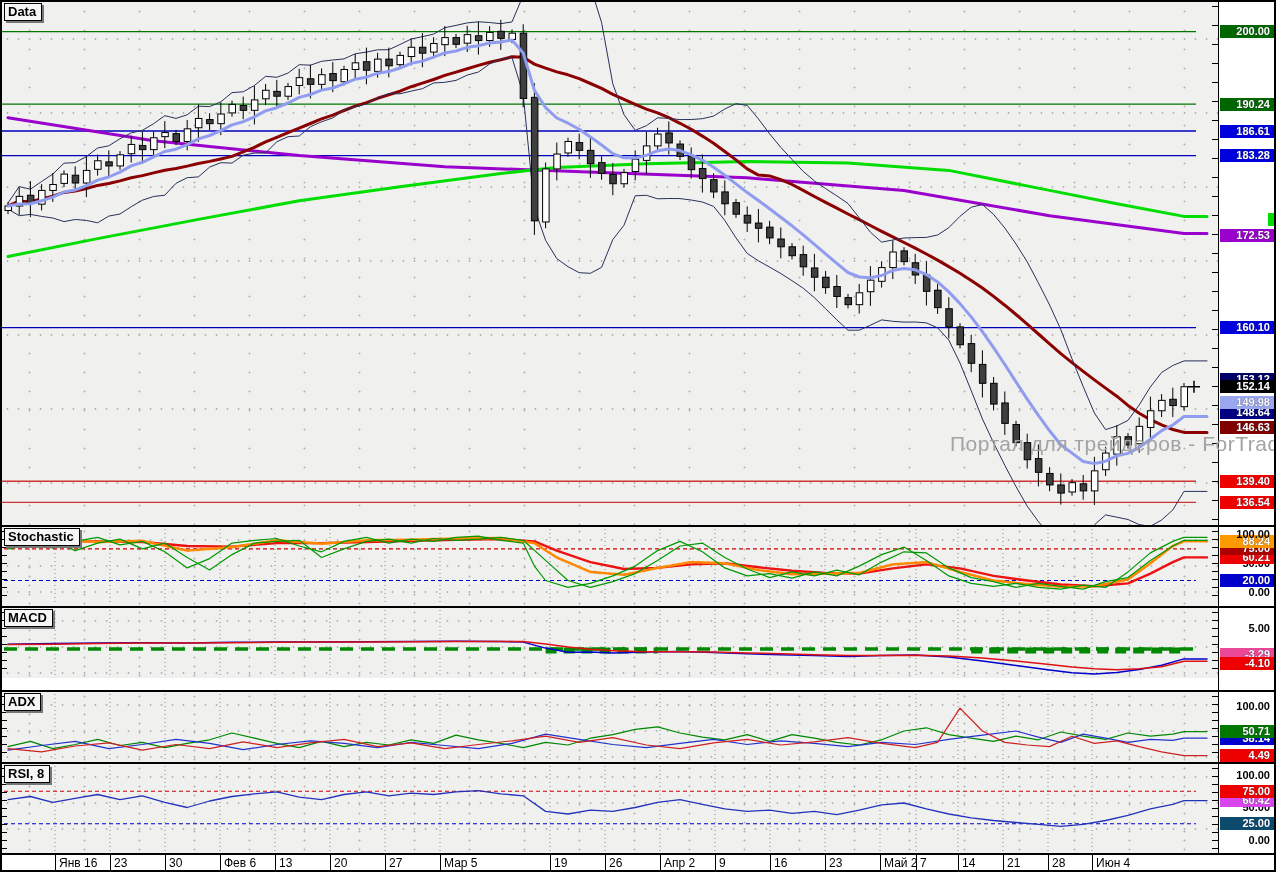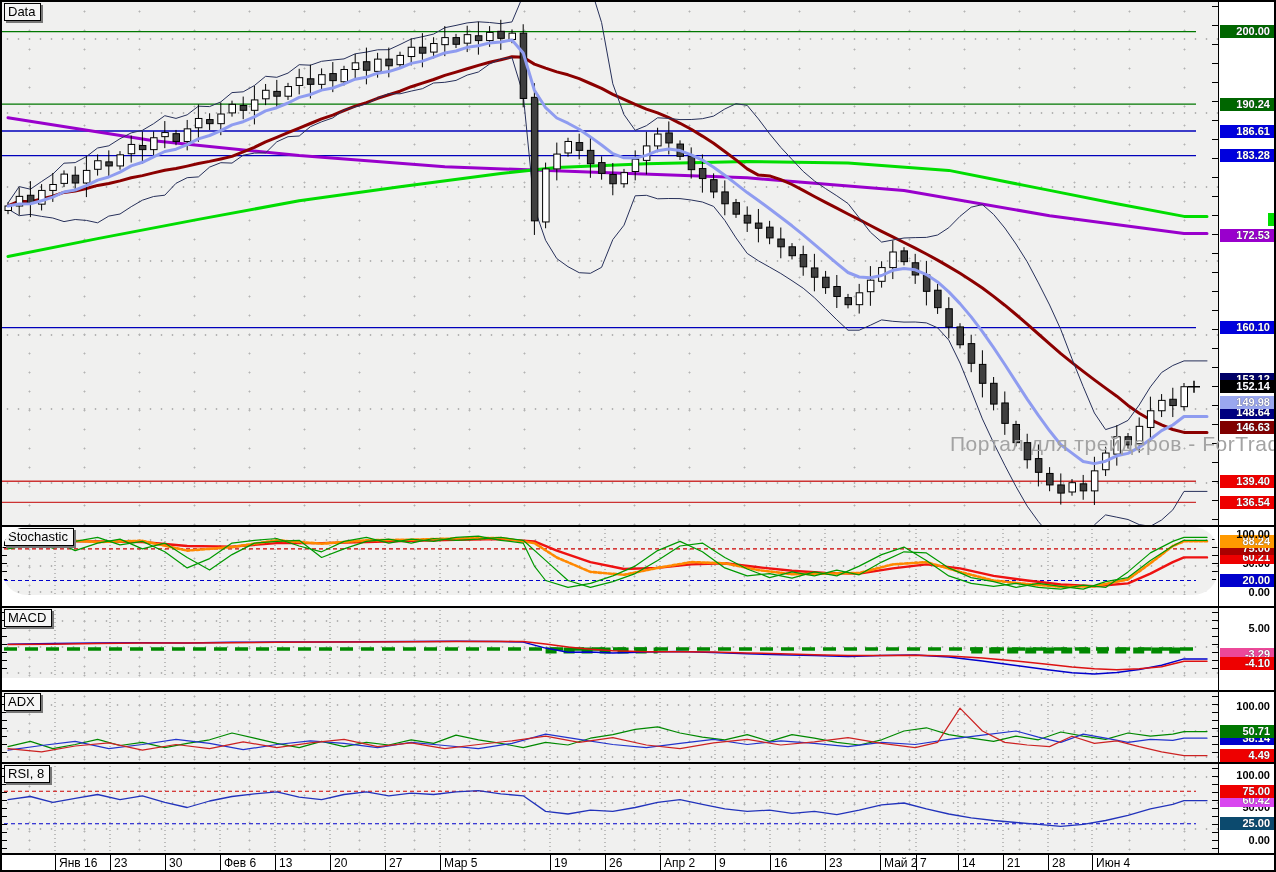--- a/index.html
+++ b/index.html
@@ -7,21 +7,21 @@
           font-family:"Liberation Sans",sans-serif;overflow:hidden;}
   .frame{position:absolute;background:#000;z-index:30;}
   .panel{position:absolute;left:2px;width:1216px;background:#f0f0ef;overflow:hidden;
          background-image:
            radial-gradient(circle,#b3b3b3 0.8px,transparent 1.2px),
            radial-gradient(circle,#b3b3b3 0.8px,transparent 1.2px);
          background-size:11px 74px,55px 19px;}
   .panel.ind{background-size:11px 26px,55px 9px;}
   .panel svg{position:absolute;left:0;top:0;}
   .tab{position:absolute;left:2px;top:1px;background:#f6f6f6;border:1px solid #000;
-       box-shadow:2px 2px 0 #777;padding:0 5px 1px 3px;font-weight:normal;font-size:13px;
+       box-shadow:2px 2px 0 #777;padding:0 5px 1px 3px;font-weight:bold;font-size:13px;
        color:#000;z-index:26;line-height:15px;text-align:right;}
   .rticks{position:absolute;left:1210px;top:4px;bottom:4px;width:6px;
           background:repeating-linear-gradient(to bottom,#000 0 1px,transparent 1px 8px);}
   .rticks.coarse{background:repeating-linear-gradient(to bottom,#000 0 1px,transparent 1px 19px);}
   .lticks{position:absolute;left:0;top:4px;bottom:4px;width:5px;
           background:repeating-linear-gradient(to bottom,#000 0 1px,transparent 1px 8px);}
   .sep{position:absolute;left:0;width:1276px;height:2px;background:#000;z-index:4;}
   .gutter{position:absolute;left:1219px;top:2px;width:55px;height:851px;background:#fff;z-index:2;}
   .axisline{position:absolute;left:1218px;top:2px;width:1px;height:851px;background:#000;z-index:3;}
   .axlabel{position:absolute;left:1220px;width:54px;height:13px;line-height:13px;
@@ -264,21 +264,21 @@
         <rect x="1167.8" y="397.25744680851057" width="6.5" height="6.305673758865396" fill="#3f3f3f" stroke="#000" stroke-width="1"></rect>
         <line x1="1182" y1="381.01106382978736" x2="1182" y2="408.38510638297885" stroke="#000" stroke-width="1"></line>
         <rect x="1179" y="384.7202836879434" width="6.5" height="19.955602836879393" fill="#ffffff" stroke="#000" stroke-width="1"></rect>
         <polyline points="6.0,204.0 17.2,201.9 28.4,201.7 39.6,198.7 50.8,195.1 62.0,190.0 73.2,188.0 84.4,183.7 95.6,178.1 106.8,175.0 118.0,170.1 129.2,163.9 140.4,160.3 151.6,154.9 162.8,149.5 174.0,147.2 185.2,142.7 196.4,136.9 207.6,133.5 218.8,128.7 230.0,122.9 241.2,119.7 252.4,114.8 263.6,108.9 274.8,105.7 286.0,101.0 297.2,95.4 308.4,92.5 319.6,88.1 330.8,86.0 342.0,81.9 353.2,77.2 364.4,75.2 375.6,71.2 386.8,69.6 398.0,66.0 409.2,61.4 420.4,59.1 431.6,55.2 442.8,50.9 454.0,49.0 465.2,45.3 476.4,43.8 487.6,40.9 498.8,39.9 510.0,37.9 521.2,50.9 532.4,88.2 543.6,105.7 554.8,116.0 566.0,121.2 577.2,127.2 588.4,134.9 599.6,143.0 610.8,151.6 622.0,155.8 633.2,156.1 644.4,153.4 655.6,148.7 666.8,147.0 678.0,148.6 689.2,152.8 700.4,158.1 711.6,165.2 722.8,173.3 734.0,181.9 745.2,190.6 756.4,198.5 767.6,206.8 778.8,215.3 790.0,223.8 801.2,232.9 812.4,242.3 823.6,251.9 834.8,261.4 846.0,270.5 857.2,275.0 868.4,275.7 879.6,273.5 890.8,268.3 902.0,266.4 913.2,267.8 924.4,272.6 935.6,279.9 946.8,289.9 958.0,301.6 969.2,314.9 980.4,329.6 991.6,345.7 1002.8,362.5 1014.0,379.9 1025.2,397.1 1036.4,413.4 1047.6,428.8 1058.8,442.7 1070.0,451.1 1081.2,459.5 1092.4,461.6 1103.6,459.2 1114.8,453.8 1126.0,451.4 1137.2,445.4 1148.4,437.2 1159.6,428.6 1170.8,423.0 1182.0,414.5 1205,414.5" fill="none" stroke="#8f9cf0" stroke-width="3" stroke-linejoin="round" stroke-linecap="round"></polyline>
         <path d="M 1186 384.7202836879434 h 12 M 1192 378.7202836879434 v 12" stroke="#000" stroke-width="1.5" fill="none"></path>
       </svg>
     <div class="tab"><span>Data</span></div>
     <div class="rticks coarse"></div>
   </div>
 
-  <div class="panel ind" id="p-stoch" style="top:527px;height:68px;border-radius:25px;">
+  <div class="panel ind" id="p-stoch" style="top:527px;height:79px;">
     <svg id="svg-stoch" width="1216" height="79" viewBox="0 0 1216 79">
         <line x1="53" y1="2" x2="53" y2="77" stroke="#888" stroke-width="1" stroke-dasharray="1 3"></line>
         <line x1="108" y1="2" x2="108" y2="77" stroke="#888" stroke-width="1" stroke-dasharray="1 3"></line>
         <line x1="163" y1="2" x2="163" y2="77" stroke="#888" stroke-width="1" stroke-dasharray="1 3"></line>
         <line x1="218" y1="2" x2="218" y2="77" stroke="#888" stroke-width="1" stroke-dasharray="1 3"></line>
         <line x1="273" y1="2" x2="273" y2="77" stroke="#888" stroke-width="1" stroke-dasharray="1 3"></line>
         <line x1="328" y1="2" x2="328" y2="77" stroke="#888" stroke-width="1" stroke-dasharray="1 3"></line>
         <line x1="383" y1="2" x2="383" y2="77" stroke="#888" stroke-width="1" stroke-dasharray="1 3"></line>
         <line x1="438" y1="2" x2="438" y2="77" stroke="#888" stroke-width="1" stroke-dasharray="1 3"></line>
         <line x1="548" y1="2" x2="548" y2="77" stroke="#888" stroke-width="1" stroke-dasharray="1 3"></line>

